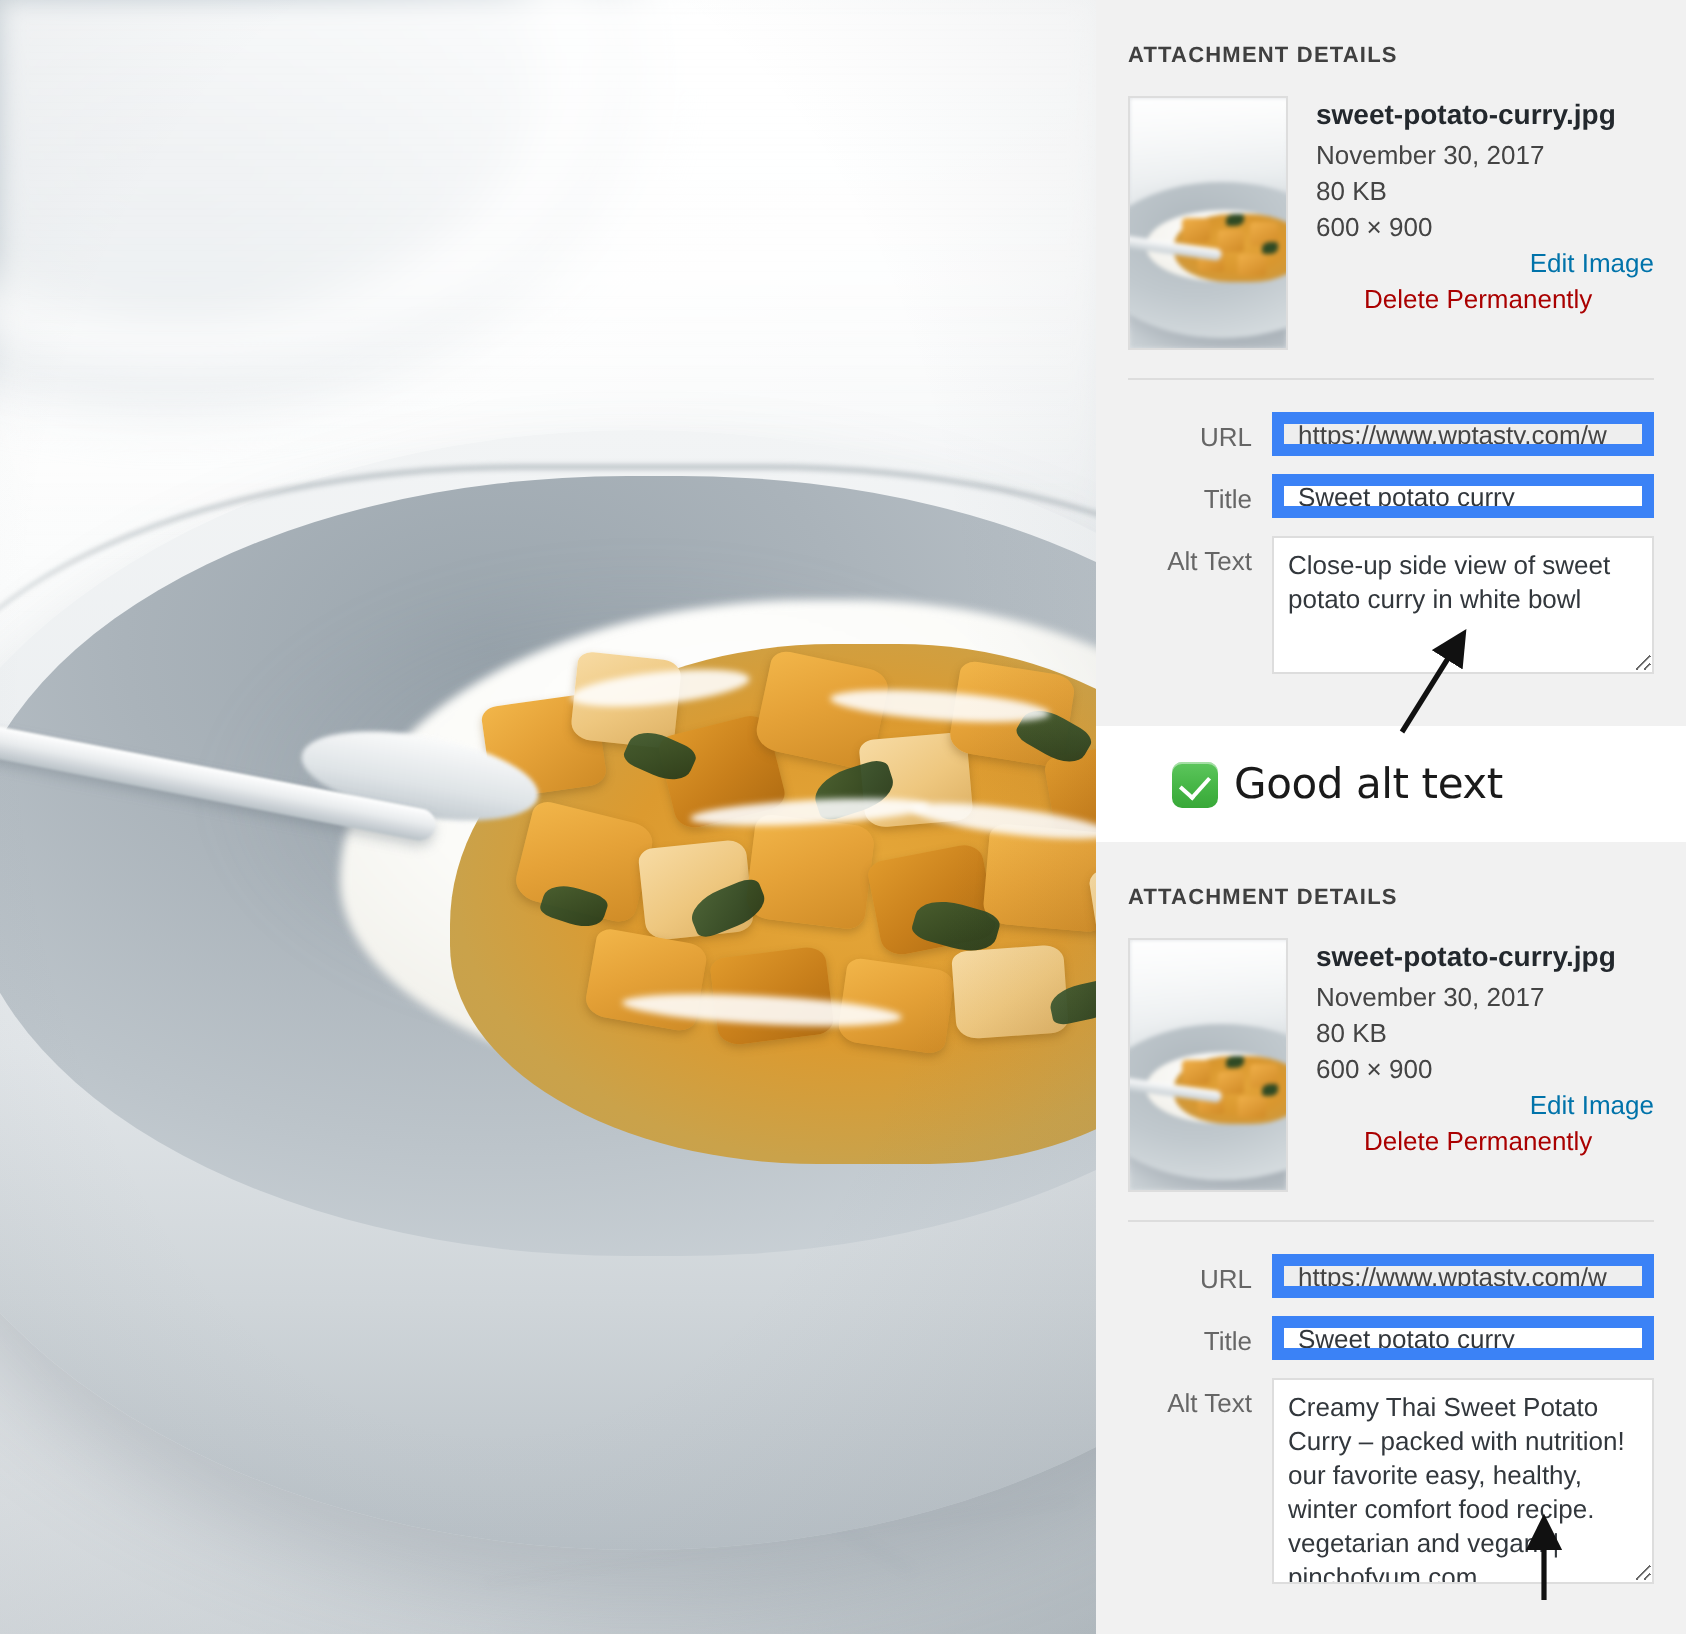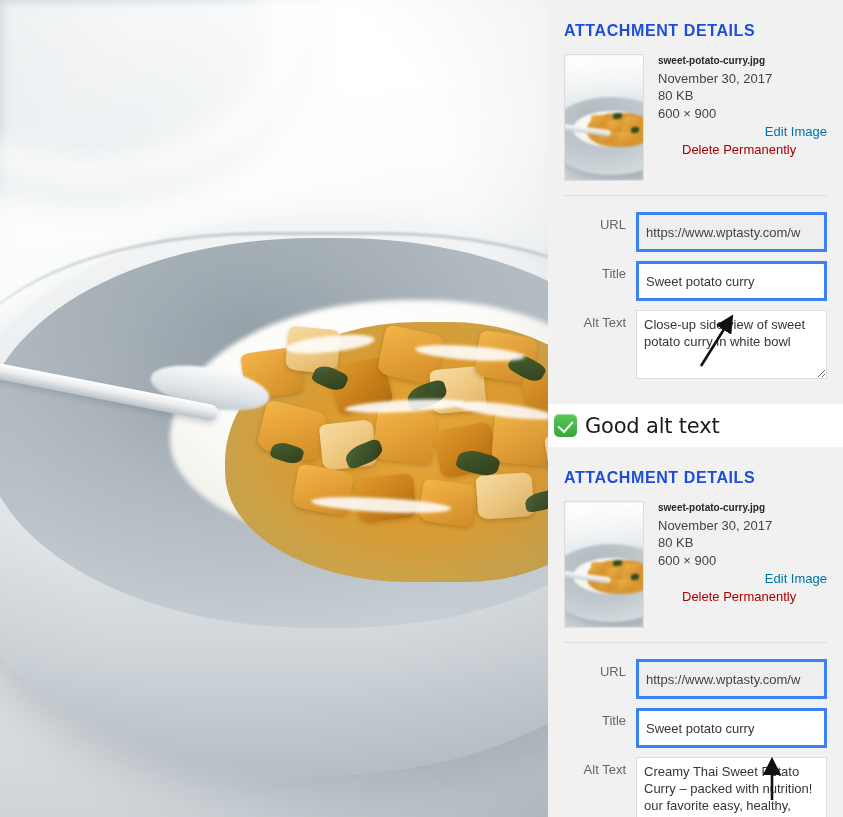--- a/index.html
+++ b/index.html
@@ -172,24 +172,24 @@
     position: relative;
     width: 295px; height: 817px;
     background: #ffffff;
   }
 
   .panel {
     background: #f1f1f1;
     padding: 22px 16px 0 16px;
   }
   .panel-title {
-    font-size: 16px;
+    font-size: 11px;
     letter-spacing: .6px;
     font-weight: bold;
-    color: #1d4ed8;
+    color: #404040;
     margin-bottom: 14px;
   }
 
   .details-row { display: flex; gap: 14px; }
   .thumb {
     width: 80px; height: 127px;
     flex: 0 0 80px;
     border: 1px solid #ddd;
     background: #dfe3e6;
     position: relative;
@@ -221,21 +221,21 @@
     background: linear-gradient(180deg,#ffffff,#c6ced3);
     transform: rotate(8deg);
   }
   .t-blur-top {
     position: absolute; left: 0; top: 0; width: 80px; height: 48px;
     background: linear-gradient(180deg, rgba(255,255,255,.92), rgba(255,255,255,0));
   }
 
   .meta { flex: 1; min-width: 0; }
   .filename {
-    font-size: 10px; font-weight: bold; color: #23282d;
+    font-size: 14px; font-weight: bold; color: #23282d;
     margin-bottom: 2px; line-height: 1.35;
     white-space: nowrap;
   }
   .meta-line { font-size: 13px; color: #444; line-height: 1.38; }
   .link-edit { font-size: 13px; color: #0073aa; line-height: 1.38; cursor: pointer; text-align: right; }
   .link-delete { font-size: 13px; color: #a00; line-height: 1.38; cursor: pointer; margin-left: 24px; }
 
   .divider {
     height: 1px; background: #dddddd;
     margin: 14px 0 0 0;
@@ -249,26 +249,26 @@
   .field-label {
     width: 72px; flex: 0 0 72px;
     text-align: right;
     padding-right: 10px; padding-top: 5px;
     font-size: 13px; color: #666;
   }
   .field-ctrl { flex: 1; min-width: 0; }
 
   .inp {
     width: 100%;
-    border: 3px solid #3b82f6;
+    border: 6px solid #3b82f6;
     background: #ffffff;
     font-family: "Liberation Sans", sans-serif;
     font-size: 13px;
     color: #32373c;
-    padding: 17px 7px;
+    padding: 5px 7px;
     height: 15px;
     outline: none;
     border-radius: 0;
   }
   .inp.readonly { background: #eeeeee; color: #444; }
   .ta {
     width: 100%;
     border: 1px solid #ddd;
     background: #ffffff;
     font-family: "Liberation Sans", sans-serif;
@@ -282,25 +282,26 @@
     overflow: hidden;
   }
   .ta.good { height: 69px; }
   .ta.bad  { height: 103px; }
 
   .panel-bottom-pad { height: 12px; }
 
   
   .callout {
     background: #ffffff;
-    height: 43px;
+    height: 58px;
     display: flex;
     align-items: center;
     padding-left: 6px;
     position: relative;
+    margin-left: 32px;
   }
   .callout-text {
     font-size: 21px;
     color: #1a1a1a;
     font-family: "DejaVu Sans", sans-serif;
     letter-spacing: -0.2px;
     margin-left: 8px;
   }
   .icon-check {
     width: 23px; height: 23px;

